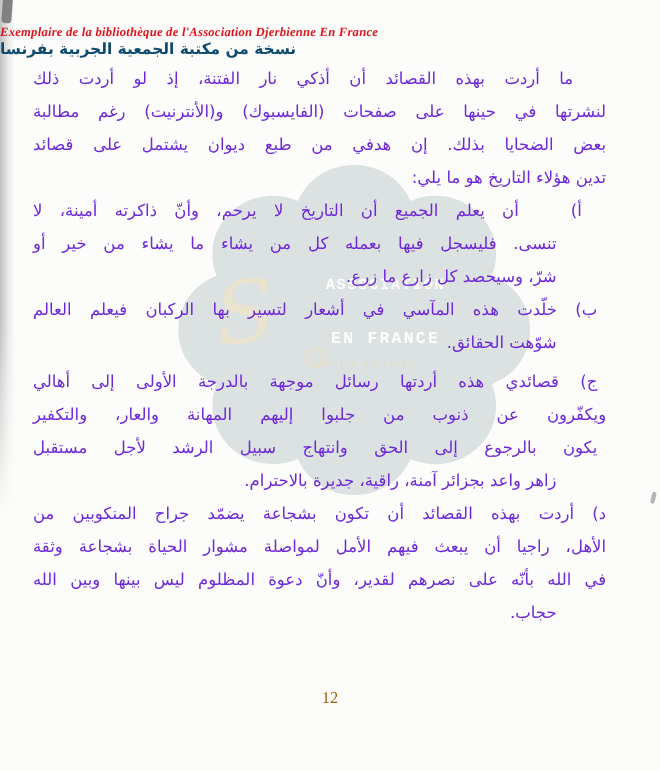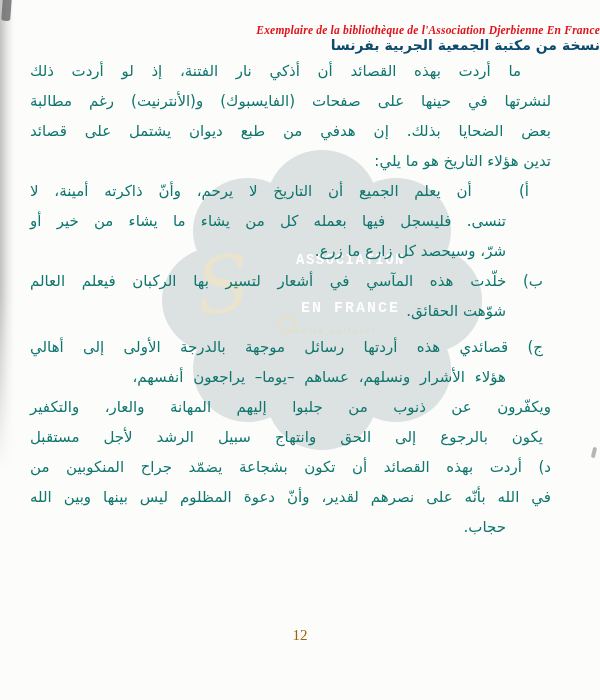--- a/index.html
+++ b/index.html
@@ -20,21 +20,21 @@
   .corner-mark{
     position:absolute;left:2px;top:-3px;width:9px;height:24px;
     background:#6e706f;border-radius:3px;transform:rotate(4deg);
     opacity:.85;
   }
   .edge-speck{
     position:absolute;left:592px;top:447px;width:4px;height:11px;
     background:#b4b6b5;border-radius:2px;transform:rotate(14deg);
   }
   
-  .stamp-header{position:absolute;left:0;top:24px;width:100%;text-align:right;z-index:3;}
+  .stamp-header{position:absolute;left:0;top:24px;width:100%;text-align:left;z-index:3;}
   .stamp-fr{
     font-family:"Liberation Serif",serif;
     font-style:italic;font-weight:bold;
     font-size:11.5px;letter-spacing:.2px;
     color:#e0131a;white-space:nowrap;
   }
   .stamp-ar{
     direction:rtl;
     font-family:"DejaVu Sans",sans-serif;
     font-weight:bold;font-size:14px;
@@ -64,21 +64,21 @@
   }
   .wm-ring{
     position:absolute;left:116px;top:166px;width:14px;height:14px;
     border:2px solid #e7e0c7;border-radius:50%;
   }
   
   .body-text{
     position:absolute;left:30px;top:56px;width:521px;z-index:2;
     direction:rtl;
     font-family:"DejaVu Sans",sans-serif;
-    font-size:15px;color:#0f766e;
+    font-size:15px;color:#6d28d9;
   }
   .line{height:30px;line-height:30px;}
   .j{text-align:justify;text-align-last:justify;-moz-text-align-last:justify;}
   .r{text-align:right;}
   .sp{word-spacing:5px;}
   .page-number{
     position:absolute;left:0;top:627px;width:100%;text-align:center;
     font-family:"Liberation Serif",serif;font-size:15px;color:#a16207;z-index:2;
   }
 </style>
@@ -121,23 +121,24 @@
       <div class="line j" style="padding-right: 30px;">ما أردت بهذه القصائد أن أذكي نار الفتنة، إذ لو أردت ذلك</div>
       <div class="line j">لنشرتها في حينها على صفحات (الفايسبوك) و(الأنترنيت) رغم مطالبة</div>
       <div class="line j">بعض الضحايا بذلك. إن هدفي من طبع ديوان يشتمل على قصائد</div>
       <div class="line r">تدين هؤلاء التاريخ هو ما يلي:</div>
       <div class="line j" style="padding-right: 22px;">أ)&nbsp;&nbsp;&nbsp;أن يعلم الجميع أن التاريخ لا يرحم، وأنّ ذاكرته أمينة، لا</div>
       <div class="line j" style="padding-right: 45px;">تنسى. فليسجل فيها بعمله كل من يشاء ما يشاء من خير أو</div>
       <div class="line r" style="padding-right: 45px;">شرّ، وسيحصد كل زارع ما زرع.</div>
       <div class="line j" style="padding-right: 8px;">ب) خلّدت هذه المآسي في أشعار لتسير بها الركبان فيعلم العالم</div>
       <div class="line r" style="padding-right: 45px;">شوّهت الحقائق.</div>
       <div class="line j" style="padding-right: 8px; margin-top: 6px;">ج) قصائدي هذه أردتها رسائل موجهة بالدرجة الأولى إلى أهالي</div>
-      <div class="line r sp" style="padding-right: 45px;">هؤلاء الأشرار ونسلهم، عساهم –يوما– يراجعون أنفسهم،</div>
       <div class="line j">ويكفّرون عن ذنوب من جلبوا إليهم المهانة والعار، والتكفير</div>
       <div class="line j" style="padding-right: 8px;">يكون بالرجوع إلى الحق وانتهاج سبيل الرشد لأجل مستقبل</div>
+      <div class="line r" style="padding-right: 45px;">زاهر واعد بجزائر آمنة، راقية، جديرة بالاحترام.</div>
       <div class="line j">د) أردت بهذه القصائد أن تكون بشجاعة يضمّد جراح المنكوبين من</div>
+      <div class="line j">الأهل، راجيا أن يبعث فيهم الأمل لمواصلة مشوار الحياة بشجاعة وثقة</div>
       <div class="line j">في الله بأنّه على نصرهم لقدير، وأنّ دعوة المظلوم ليس بينها وبين الله</div>
       <div class="line r" style="padding-right: 45px;">حجاب.</div>
     </div>
 
   <div class="page-number">12</div>
 
 </div>
 
 </body></html>

